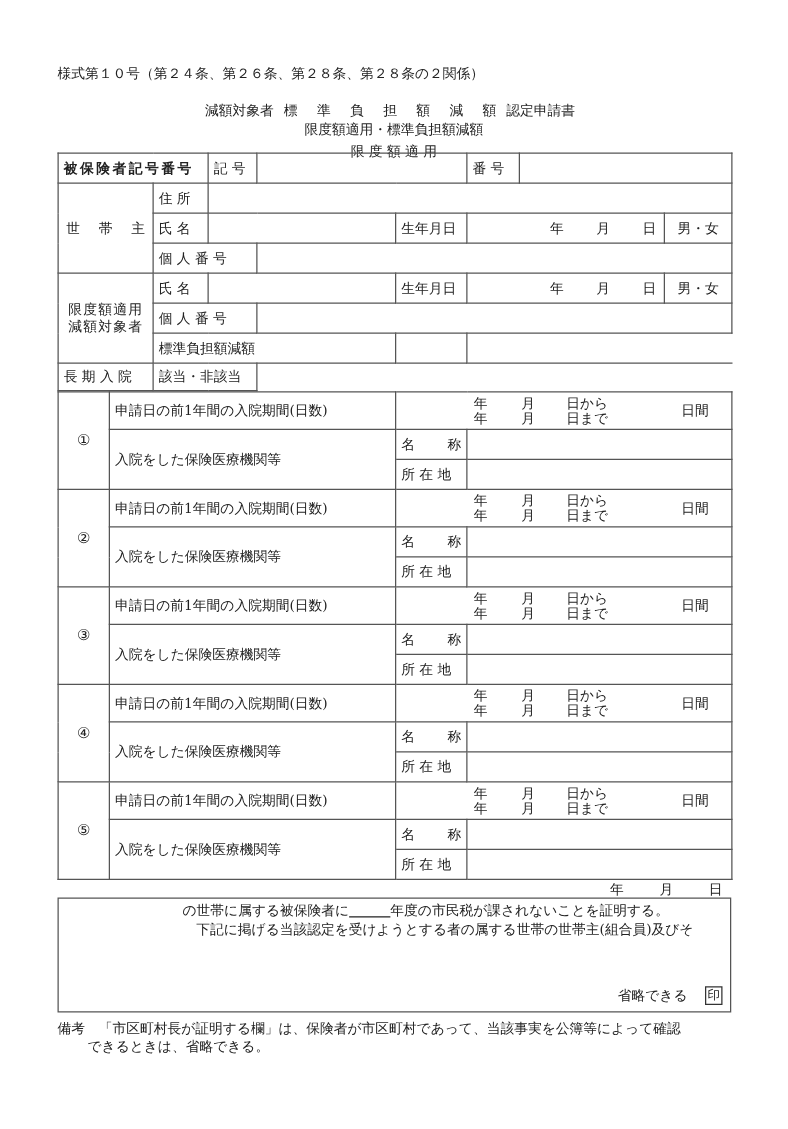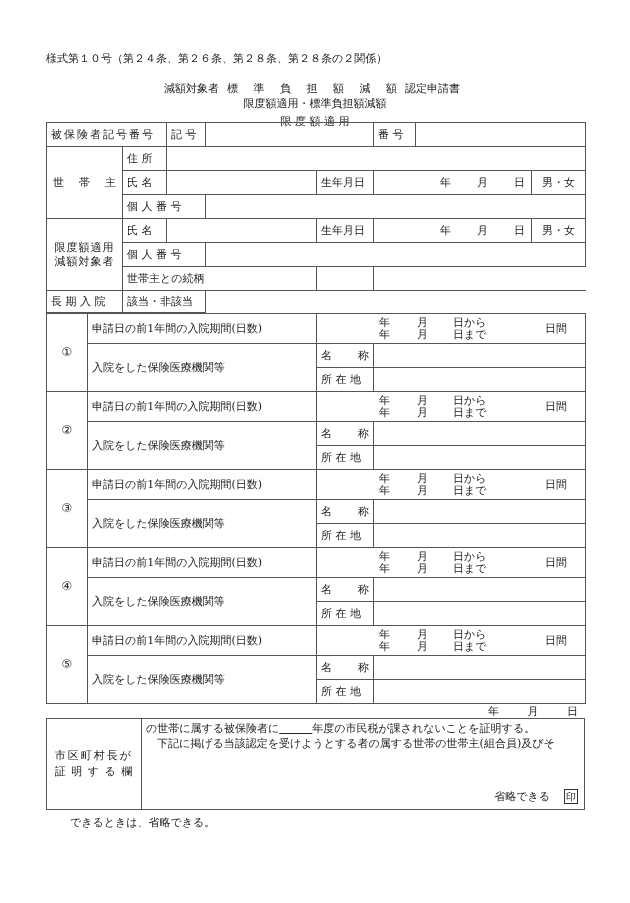--- a/index.html
+++ b/index.html
@@ -55,21 +55,21 @@
       <col style="width:39px">
       <col style="width:111px">
     <col style="width:57px">
       <col style="width:42px">
       <col style="width:116px">
       <col style="width:54px">
   </colgroup>
 
   <tbody>
       <tr style="height:24px;">
-    <td colspan="2"><span style="letter-spacing:2px;">被保険者記号番号</span></td>
+    <td colspan="2"><span style="letter-spacing:2px;font-weight:bold;">被保険者記号番号</span></td>
     <td>記 号</td>
     <td colspan="2"></td>
     <td>番 号</td>
     <td colspan="2"></td>
   </tr>
 
   <tr style="height:24px;">
     <td rowspan="3">
       <div class="jst" style="padding:0 2px;">
             <span>世</span>
@@ -113,21 +113,21 @@
         <span>日</span>
       </div>
     </td>
     <td class="cc">男・女</td>
   </tr>
   <tr style="height:24px;">
     <td colspan="2">個 人 番 号</td>
     <td colspan="5"></td>
   </tr>
   <tr style="height:24px;">
-    <td colspan="3">世帯主との続柄</td>
+    <td colspan="3">標準負担額減額</td>
     <td></td>
     <td colspan="3" class="nbr nbb" style="border-right:none;border-bottom:none;"></td>
   </tr>
   <tr style="height:22px;padding-left:28px;">
     <td>長 期 入 院</td>
     <td colspan="2">該当・非該当</td>
     <td colspan="5" style="border-right:none;border-bottom:none;"></td>
   </tr>
 </tbody>
   </table>
@@ -288,31 +288,28 @@
     </tbody>
 </table>
 
 <div class="abs" style="left:488px;top:704px;width:90px;display:flex;justify-content:space-between;font-size:11px;">
   <span>年</span>
   <span>月</span>
   <span>日</span>
 </div>
 
 <div class="abs" style="left:46px;top:718px;width:537px;height:90px;border:1px solid #555;">
-  <div class="abs" style="left:0;top:0;width:94px;height:90px;border-right:1px solid #555;display:flex;flex-direction:column;justify-content:center;align-items:center;line-height:16px;font-size:11px;">
-    <div style="letter-spacing:2px;">市区町村長が</div>
-    <div style="letter-spacing:1px;">証 明 す る 欄</div>
-  </div>
   <div class="abs" style="left:99px;top:2px;width:436px;line-height:15px;font-size:11px;">
     <div style="white-space:nowrap;">
       <span>の世帯に属する被保険者に</span><span style="text-decoration:underline;">　　　</span><span>年度の市民税が課されないことを証明する。</span>
     </div>
     <div style="white-space:nowrap;">　下記に掲げる当該認定を受けようとする者の属する世帯の世帯主(組合員)及びそ</div>
   </div>
   <div class="abs" style="right:6px;top:70px;font-size:11px;display:flex;align-items:center;">
     <span>省略できる</span>
     <span class="stamp">印</span>
   </div>
 </div>
 
 <div class="abs" style="left:46px;top:815px;font-size:11px;line-height:15px;white-space:nowrap;">
+  <div>備考　「市区町村長が証明する欄」は、保険者が市区町村であって、当該事実を公簿等によって確認</div>
   <div style="padding-left:24px;">できるときは、省略できる。</div>
 </div>
 
 </body></html>

